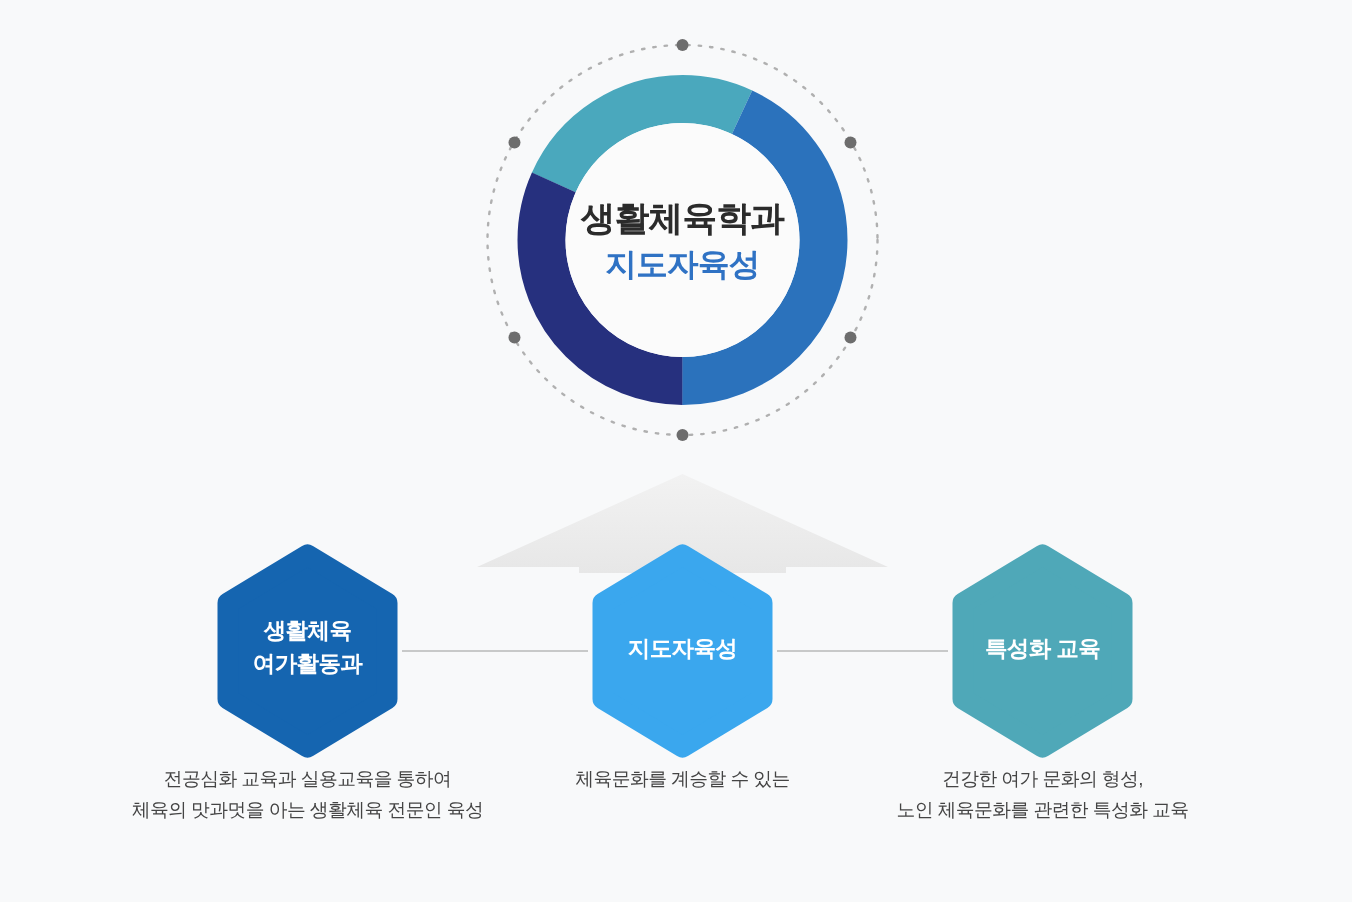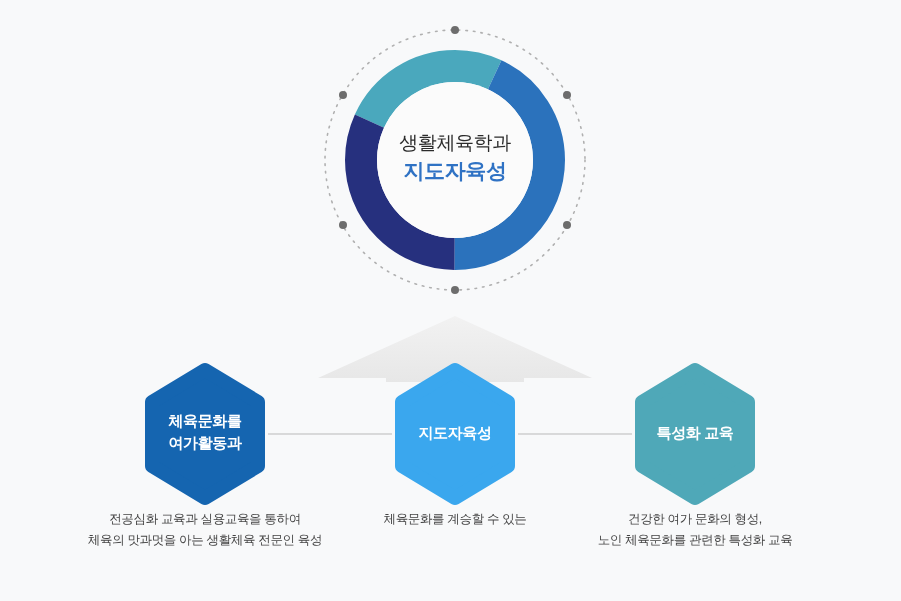--- a/index.html
+++ b/index.html
@@ -30,22 +30,22 @@
   
   .donut-center {
     position: absolute;
     left: 355px;
     top: 130px;
     width: 200px;
     text-align: center;
     line-height: 1.34;
   }
   .donut-center .line-primary {
-    font-size: 19px;
-    font-weight: normal;
+    font-size: 23px;
+    font-weight: bold;
     color: #2b2b2b;
     letter-spacing: -0.4px;
     display: block;
     text-align: center;
   }
   .donut-center .line-accent {
     font-size: 21px;
     font-weight: bold;
     color: #2f72c4;
     letter-spacing: -0.4px;
@@ -125,21 +125,21 @@
 
     <path d="M695,370 L748,402 L748,466 L695,498 L642,466 L642,402 Z" fill="#4fa8b8" stroke-linejoin="round" stroke="#4fa8b8" stroke-width="14"></path>
   </svg>
 
   <div class="donut-center">
     <span class="line-primary">생활체육학과</span>
     <span class="line-accent">지도자육성</span>
   </div>
 
   <div class="hex-label" style="left:120px; top:410px;">
-    <span>체육문화를</span><br>
+    <span>생활체육</span><br>
     <span>여가활동과</span>
   </div>
 
   <div class="hex-label one-line" style="left:370px; top:422px;">
     <span>지도자육성</span>
   </div>
 
   <div class="hex-label one-line" style="left:610px; top:422px;">
     <span>특성화 교육</span>
   </div>

